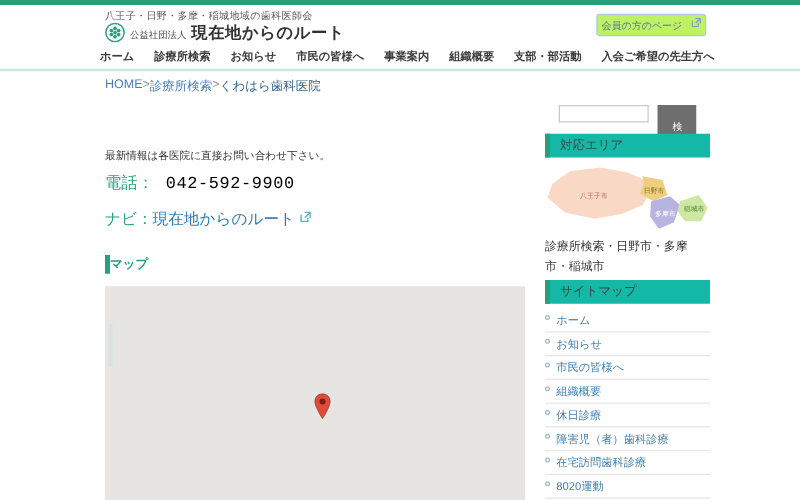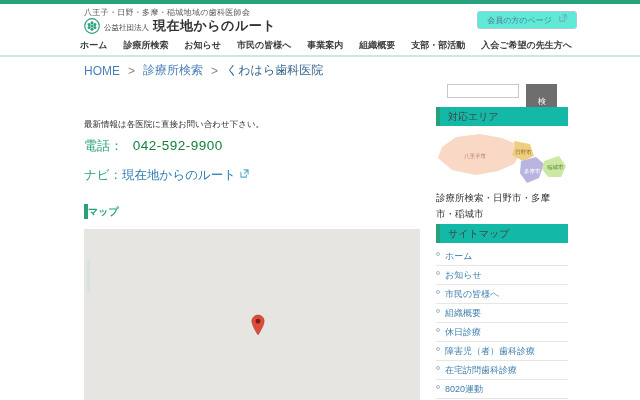--- a/index.html
+++ b/index.html
@@ -5,41 +5,41 @@
   * { margin:0; padding:0; box-sizing:border-box; }
   html,body { background:#fff; }
   .page { position:relative; width:640px; height:400px; background:#fff; overflow:hidden;
           font-family:"Liberation Sans","DejaVu Sans",sans-serif; }
   .topbar { position:absolute; left:0; top:0; width:640px; height:4px; background:#26a17c; }
   .tagline { position:absolute; left:84px; top:7px; font-size:8px; color:#555; letter-spacing:.3px; }
   .brandrow { position:absolute; left:84px; top:17px; display:flex; align-items:center; gap:4px; }
   .emblem { width:16px; height:16px; }
   .orgtype { font-size:7.5px; color:#444; position:relative; top:2px; }
   .orgname { font-size:13px; font-weight:bold; color:#333; letter-spacing:.5px; }
-  .member-btn { position:absolute; left:477px; top:11px; width:100px; height:18px;
-    border:1px solid #a9c9e5; border-radius:3px; background:#5eead4; display:flex;
+  .member-btn { position:absolute; left:477px; top:11px; width:88px; height:18px;
+    border:1px solid #a9c9e5; border-radius:3px; background:#bef264; display:flex;
     align-items:center; justify-content:center; gap:3px; font-size:8px; color:#54779a; cursor:pointer; }
   .nav { position:absolute; left:80px; top:39px; width:492px; display:flex; justify-content:space-between; }
   .nav-item { font-size:9px; font-weight:bold; color:#3b3b3b; text-decoration:none; cursor:pointer; }
   .nav-underline { position:absolute; left:0; top:55px; width:640px; height:2px; background:#c9e9df; }
-  .breadcrumb { position:absolute; left:84px; top:62px; font-size:12px; color:#888;
-    display:flex; gap:8px; align-items:center; }
+  .breadcrumb { position:absolute; left:84px; top:62px; font-size:10px; color:#888;
+    display:flex; gap:0; }
   .bc-link { color:#4a7ebb; cursor:pointer; text-decoration:none; }
   .bc-current { color:#33648c; }
   .title-bar { position:absolute; left:84px; top:82px; width:352px; height:22px; background:#efeeec;
     border-left:4px solid #26a17c; border-bottom:2px solid #26a17c; line-height:20px;
     padding-left:9px; font-size:10px; color:#444; }
   .search-input { position:absolute; left:447px; top:84px; width:72px; height:14px;
     border:1px solid #c9c9c9; background:#fff; font-size:9px; padding:0 3px; }
   .search-btn { position:absolute; left:526px; top:84px; width:31px; height:17px; background:#6e6e6e;
     color:#fff; font-size:8px; border:none; border-radius:0; cursor:pointer; text-align:center; padding:12px; }
   .note { position:absolute; left:84px; top:119px; font-size:8.5px; color:#333; }
   .phone-row { position:absolute; left:84px; top:137px; font-size:13px; }
   .phone-label { color:#2aa17c; }
-  .phone-number { color:#15803d; font-size:13.5px; letter-spacing:.5px; margin-left:6px; }
+  .phone-number { color:#000000; font-size:13.5px; letter-spacing:.5px; margin-left:6px;font-family:Liberation Mono, monospace; }
   .navi-row { position:absolute; left:84px; top:167px; font-size:12.5px; display:flex; align-items:center; }
   .navi-label { color:#2aa17c; }
   .navi-link { color:#2d7bb5; cursor:pointer; text-decoration:none; }
   .ext-icon { margin-left:4px; position:relative; top:-2px; }
   .map-heading { position:absolute; left:84px; top:204px; border-left:4px solid #26a17c;
     padding-left:0; font-size:10px; font-weight:bold; color:#26a17c; line-height:15px; height:15px; }
   .map { position:absolute; left:84px; top:229px; width:336px; height:171px; background:#e7e5e2; }
   .map-ctrl { position:absolute; left:3px; top:30px; width:3px; height:34px; background:#cfe3e0; opacity:.7; }
   .pin { position:absolute; left:167px; top:85px; width:14px; height:22px; }
   .side-heading { position:absolute; left:436px; width:132px; height:19px; background:#14b8a6;

